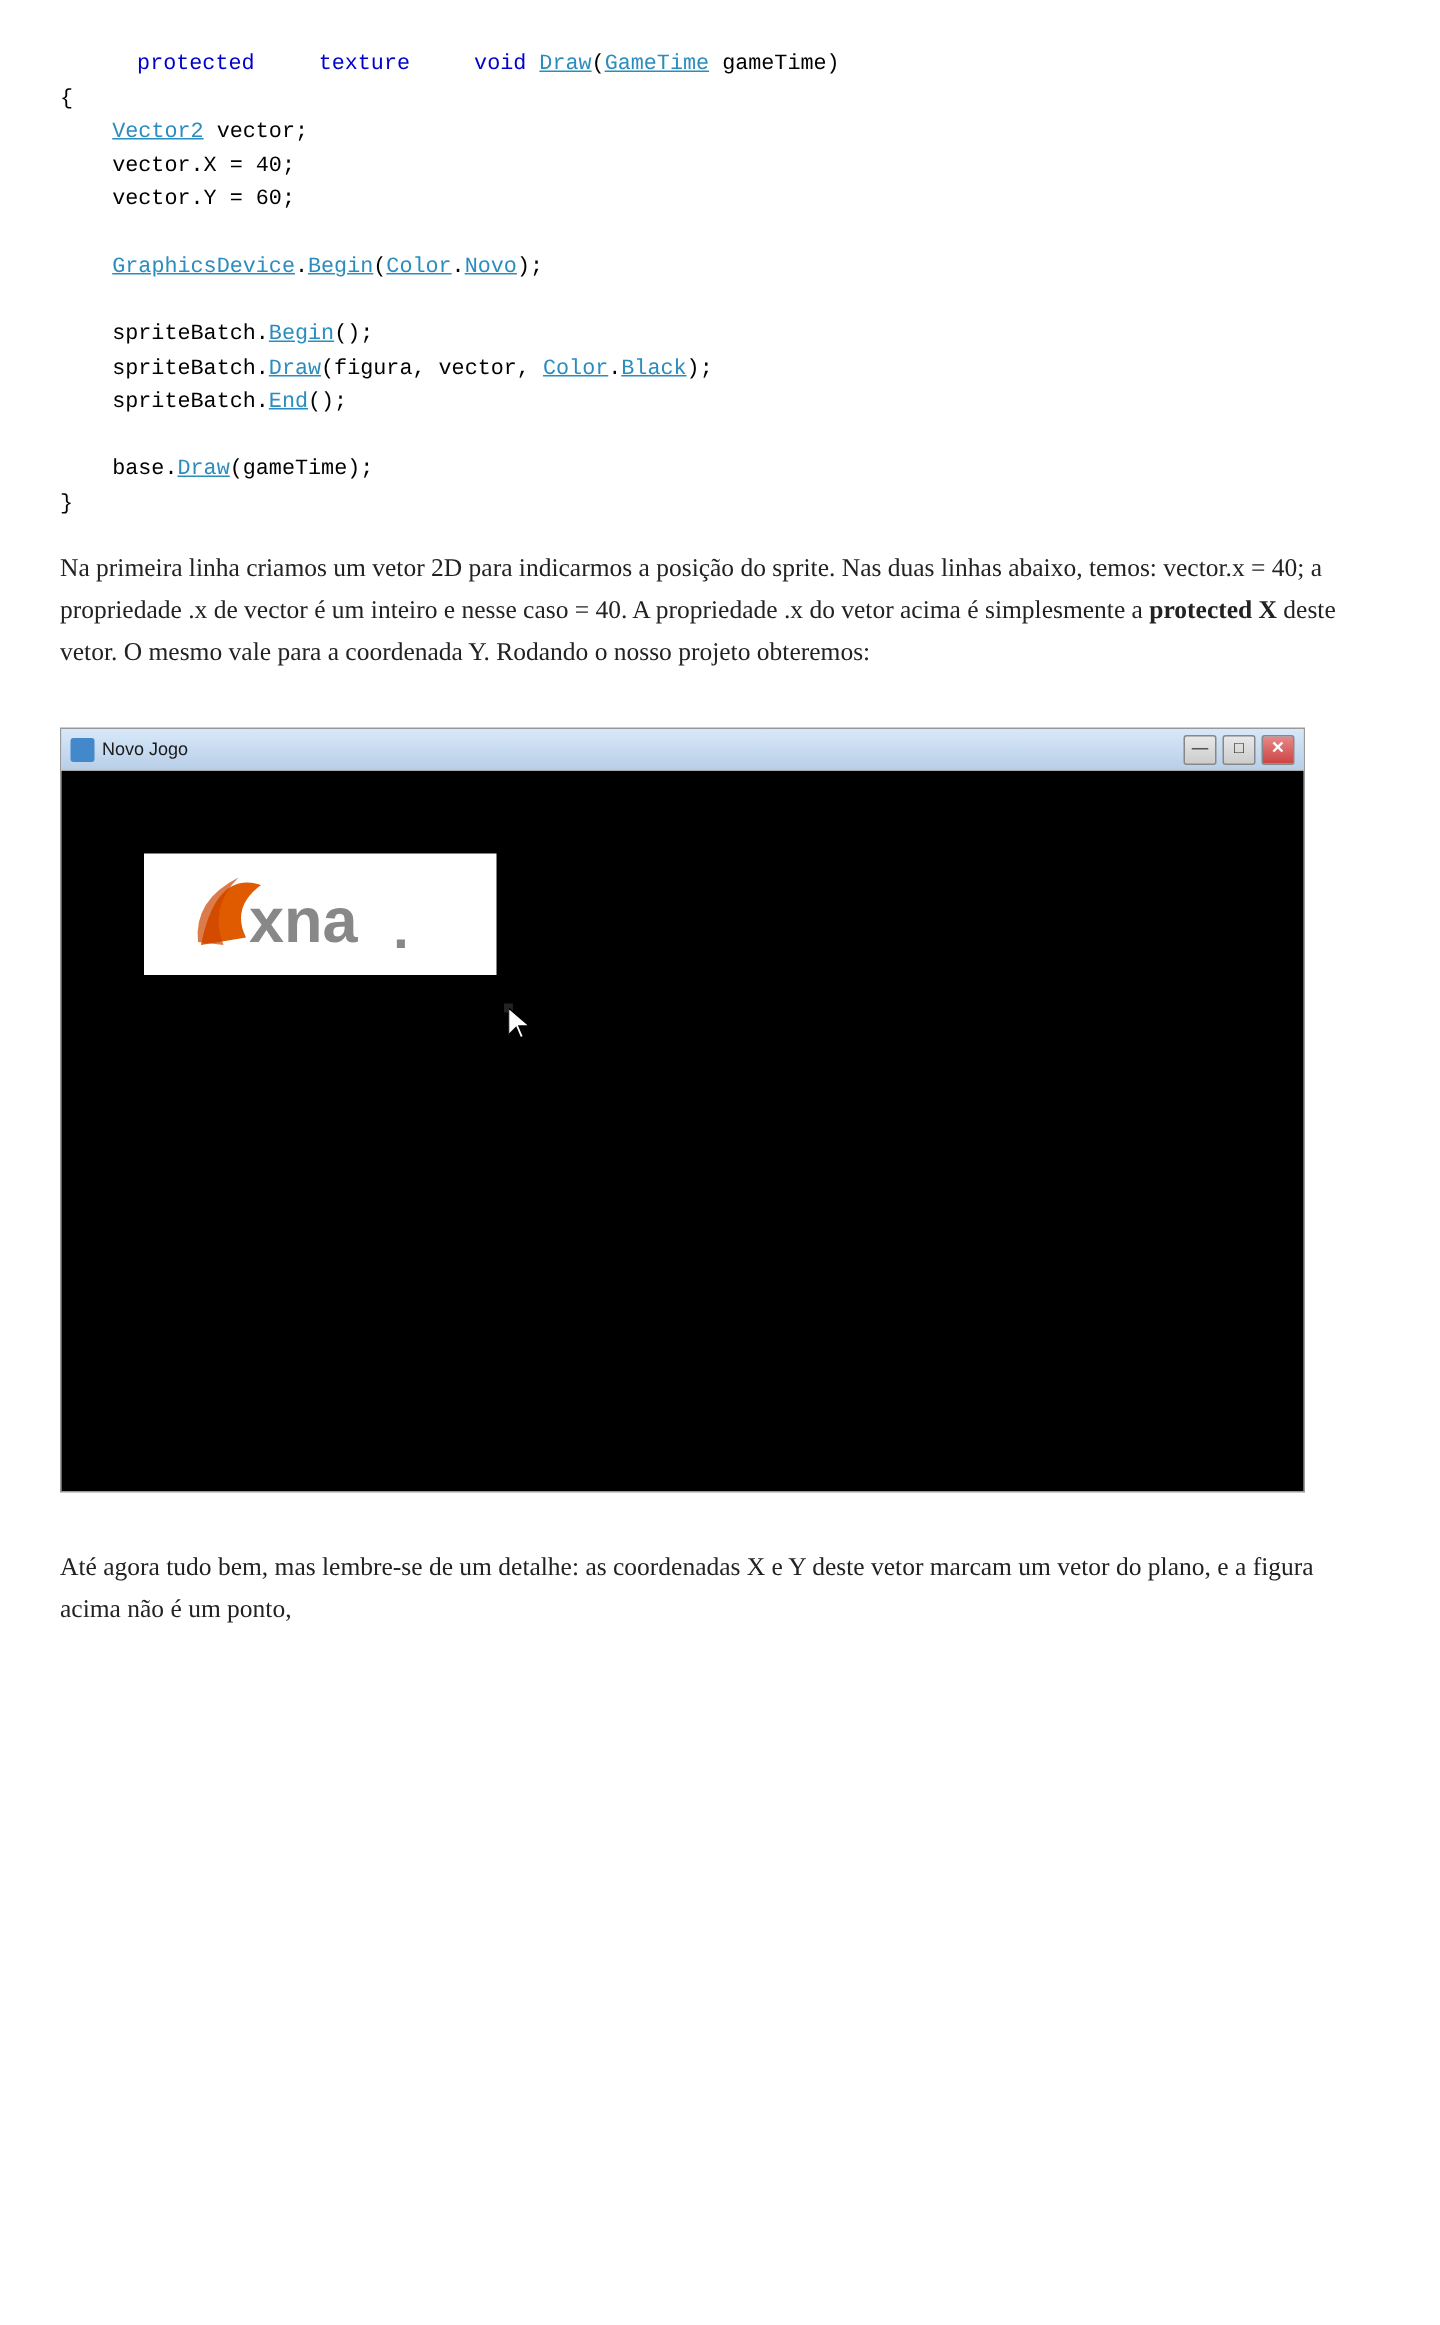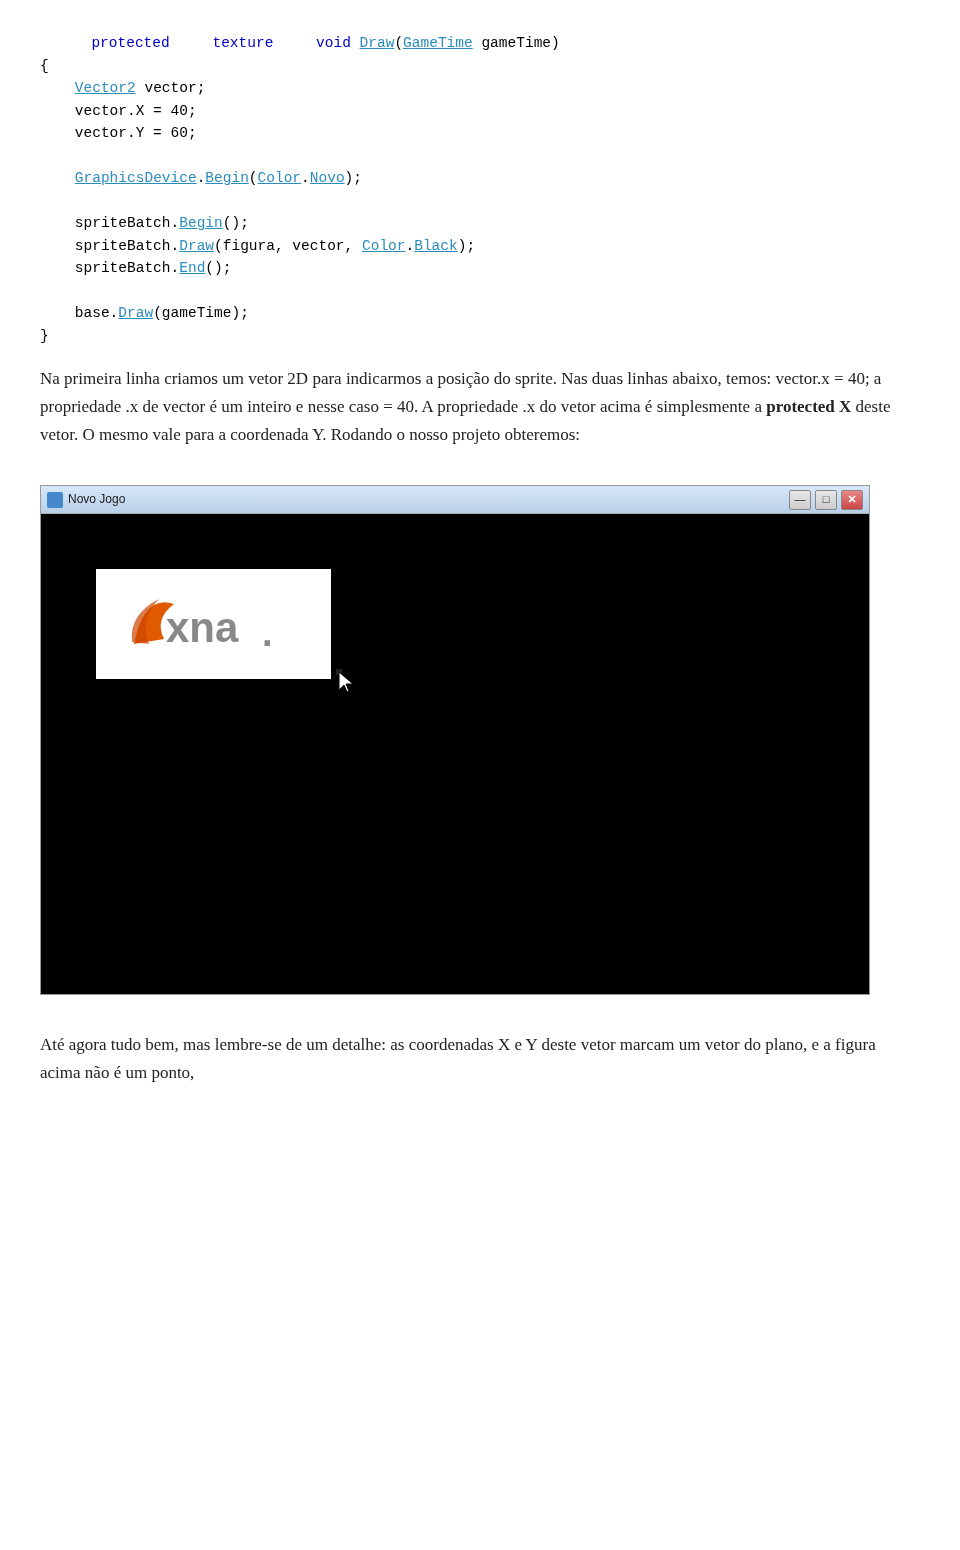--- a/index.html
+++ b/index.html
@@ -107,21 +107,21 @@
       position: relative;
       overflow: hidden;
     }
 
     .xna-logo-container {
       position: absolute;
       top: 55px;
       left: 55px;
       background: #ffffff;
       width: 235px;
-      height: 110px;
+      height: 81px;
       display: flex;
       align-items: center;
       justify-content: center;
       overflow: hidden;
     }
 
     .xna-logo {
       display: flex;
       align-items: center;
       justify-content: center;

